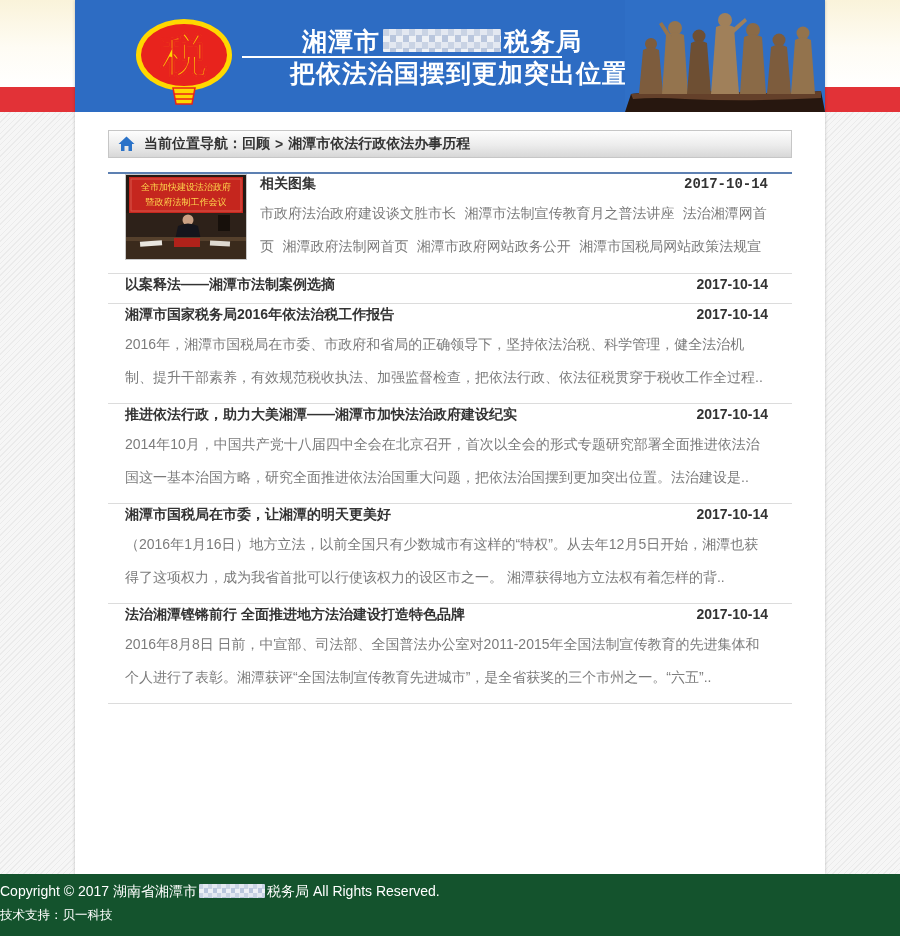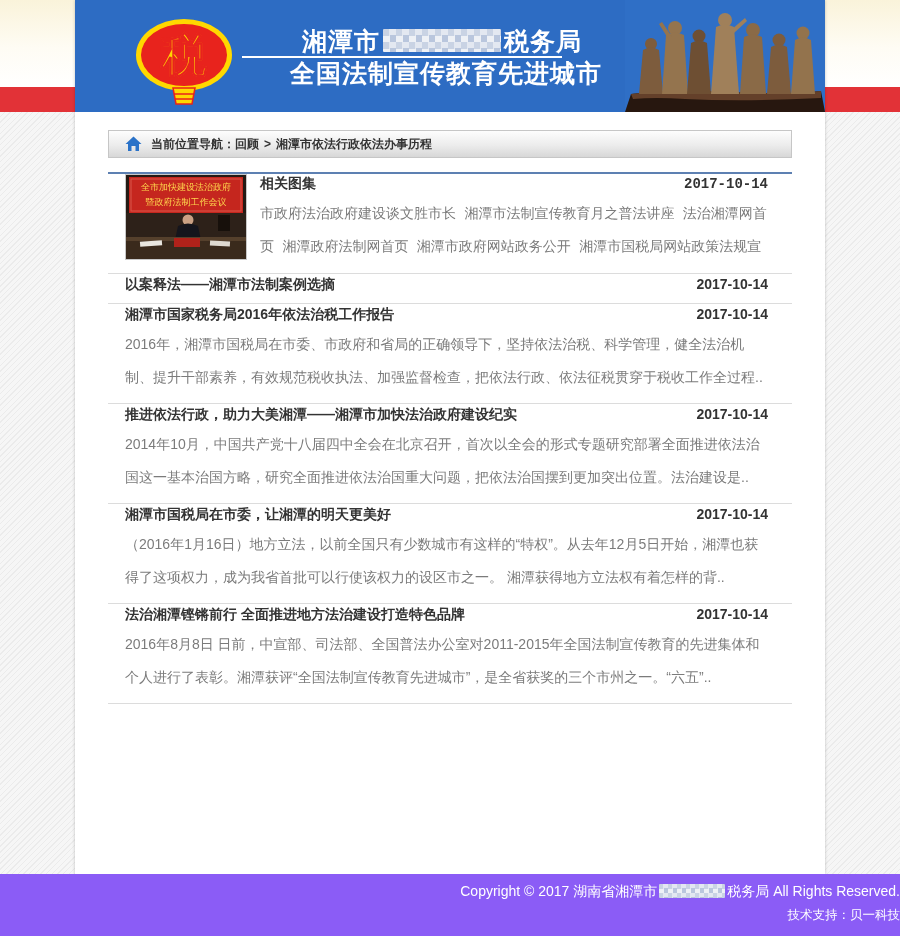--- a/index.html
+++ b/index.html
@@ -29,41 +29,41 @@
   .censor { display:inline-block; vertical-align:-2px; border-radius:1px;
             background:conic-gradient(#e3e8f1 0 25%, #b9c6dd 25% 50%, #eef1f6 50% 75%, #c9d3e4 75%);
             background-size:13px 13px; }
   .censor-header { width:118px; height:23px; margin:0 3px; }
   .censor-footer { width:66px; height:14px; background-size:9px 9px; vertical-align:-2px; margin:0 2px; }
 
   
   .content { padding:18px 33px 0 33px; }
   .breadcrumb { height:28px; display:flex; align-items:center;
                 background:linear-gradient(180deg,#fdfdfd 0%,#ececec 55%,#d7d7d7 100%);
-                border:1px solid #c6c6c6; padding:0 16px; font-size:12px; font-weight:bold; color:#333; }
+                border:1px solid #c6c6c6; padding:0 9px; font-size:14px; font-weight:bold; color:#333; }
   .breadcrumb .home { width:17px; height:16px; margin-right:9px; flex:none; }
   .breadcrumb span { white-space:nowrap; }
   .crumb-sep { margin:0 5px; }
 
   .article-list { margin-top:14px; border-top:2px solid #5d80b2; }
   .item { padding:0 24px 9px 17px; border-bottom:1px solid #dcdcdc; }
   .item-head { display:flex; justify-content:space-between; align-items:baseline;
                font-size:14px; font-weight:bold; color:#333; line-height:20px; }
   .item-title { cursor:pointer; }
   .item-date  { white-space:nowrap; margin-left:20px; }
   .excerpt { margin-top:4px; font-size:14px; color:#7b7b7b; line-height:33px;
              max-height:66px; overflow:hidden; }
   .item-first { display:flex; }
   .thumb { flex:none; width:122px; height:86px; border:1px solid #c8c8c8; background:#fff;
            margin-right:13px; cursor:pointer; }
   .item-first .right { flex:1; min-width:0;font-family:Liberation Mono, monospace; }
 
   
-  .footer { position:absolute; top:874px; left:0; width:900px; height:62px; background:#8b5cf6;
-            color:#fff; text-align:right; }
+  .footer { position:absolute; top:874px; left:0; width:900px; height:62px; background:#14532d;
+            color:#fff; text-align:left; }
   .footer .line1 { padding-top:9px; font-size:14px; }
   .footer .line2 { margin-top:6px; font-size:12.5px; }
 </style>
 </head>
 <body>
 
 <div class="bg-top"></div>
 <div class="bg-red"></div>
 <div class="bg-stripes"></div>
 
@@ -75,21 +75,21 @@
       <ellipse cx="51" cy="41" rx="43" ry="31" fill="#e8231d"></ellipse>
       <path d="M40 74 h22 l-3 16 h-16 z" fill="#ffd800" stroke="#e8231d" stroke-width="1.5"></path>
       <line x1="41" y1="80" x2="61" y2="80" stroke="#e8231d" stroke-width="1.5"></line>
       <line x1="42" y1="85" x2="60" y2="85" stroke="#e8231d" stroke-width="1.5"></line>
       <text x="51" y="57" text-anchor="middle" font-size="46" font-weight="bold" fill="#ffd800" stroke="#e8231d" stroke-width="1">税</text>
     </svg>
 
     <div class="titles">
       <div class="title-line1"><span>湘潭市</span><span class="censor censor-header"></span><span>税务局</span></div>
       <div class="title-underline"></div>
-      <div class="title-line2">全国法制宣传教育先进城市</div>
+      <div class="title-line2">把依法治国摆到更加突出位置</div>
     </div>
 
     <svg class="sculpture" viewBox="0 0 200 112">
       <rect width="200" height="112" fill="#2f6fc6"></rect>
       <path d="M6 94 Q40 89 100 92 Q160 95 196 91 L200 112 L0 112 Z" fill="#27170f"></path>
       <path d="M6 94 Q40 89 100 92 Q160 95 196 91 L196 98 Q120 102 60 99 Q30 97 8 99 Z" fill="#64402a"></path>
       <g>
         <circle cx="26" cy="44" r="6" fill="#7d5c3d"></circle>
           <path d="M18 50 q8 -5 16 0 l4 44 h-24 z" fill="#7d5c3d"></path>
         <circle cx="50" cy="28" r="7" fill="#94744e"></circle>

